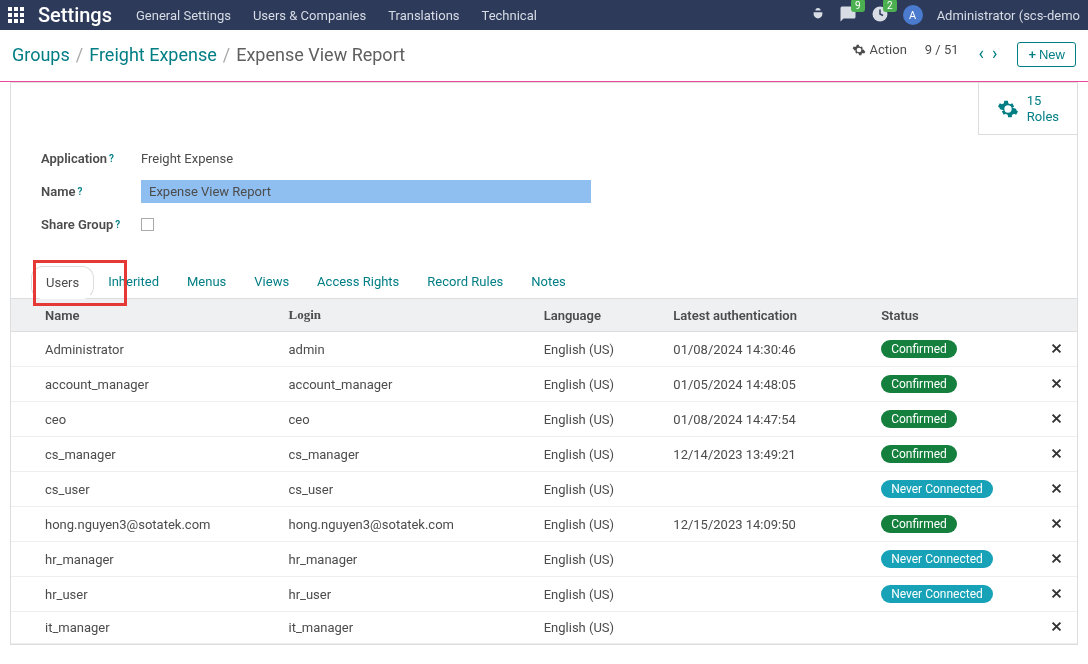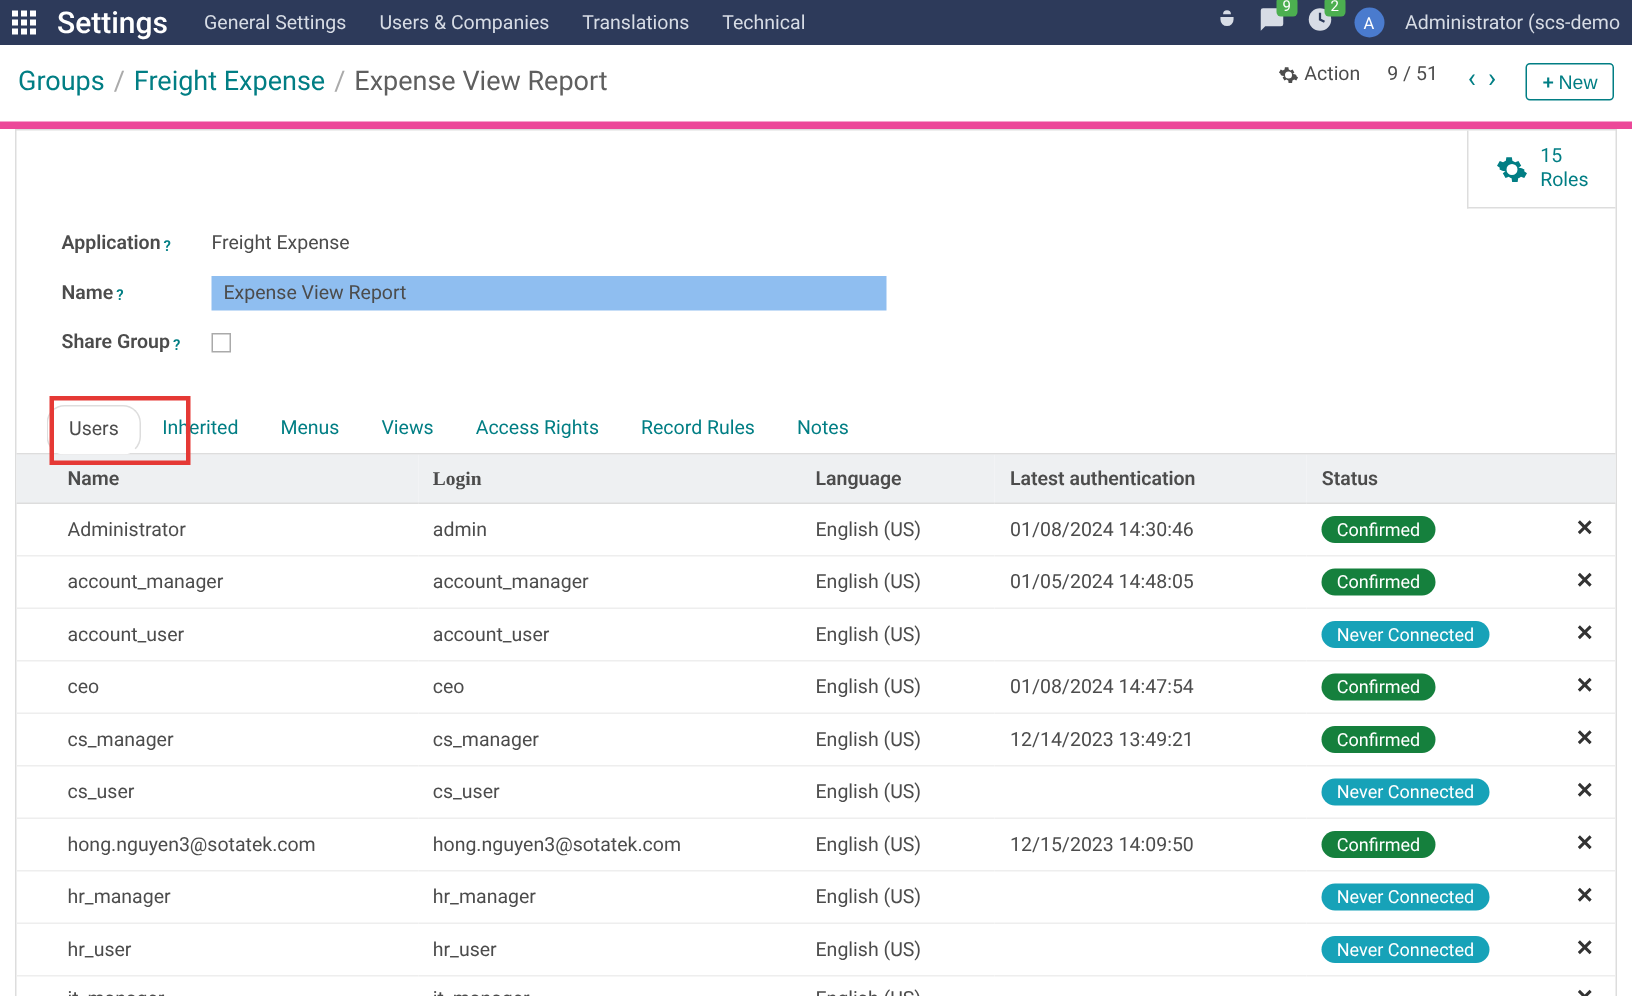--- a/index.html
+++ b/index.html
@@ -12,41 +12,41 @@
     .topbar-menu { display: flex; gap: 22px; font-size: 13px; }
     .topbar-menu a { color: #d7dce5; cursor: pointer; }
     .topbar-right { margin-left: auto; display: flex; align-items: center; gap: 14px; }
     .bug-icon svg { width: 14px; height: 14px; fill: #d7dce5; }
     .bubble-wrap { position: relative; cursor: pointer; }
     .bubble-wrap svg { width: 18px; height: 18px; fill: #d7dce5; }
     .badge-count { position: absolute; top: -6px; right: -8px; background: #4caf50; color: #fff; font-size: 10px; padding: 0 4px; border-radius: 3px; line-height: 13px; }
     .avatar { width: 20px; height: 20px; border-radius: 50%; background: #4a7bce; color: #fff; display: flex; align-items: center; justify-content: center; font-size: 11px; }
     .username { color: #d7dce5; font-size: 13px; }
     
-    .subbar { display: flex; align-items: center; padding: 12px 12px 14px 12px; border-bottom: 5px solid #ec4899; }
+    .subbar { display: flex; align-items: center; padding: 12px 12px 14px 12px; border-bottom: 1px solid #ec4899; }
     .breadcrumb { font-size: 18px; color: #5f5f5f; display: flex; align-items: center; gap: 6px; }
     .breadcrumb .link { color: #017e84; cursor: pointer; }
     .breadcrumb .sep { color: #aaa; }
     .subbar-right { margin-left: auto; display: flex; align-items: flex-start; gap: 18px; }
     .action-btn { display: flex; align-items: center; gap: 4px; cursor: pointer; color: #4c4c4c; }
     .action-btn svg { width: 14px; height: 14px; fill: #4c4c4c; }
     .pager { color: #4c4c4c; }
     .pager-arrows { display: flex; gap: 4px; }
     .pager-arrows span { cursor: pointer; color: #017e84; font-size: 18px; padding: 0 2px; }
     .new-btn { border: 1px solid #017e84; color: #017e84; background: #fff; padding: 4px 10px; border-radius: 3px; cursor: pointer; font-size: 13px; display: flex; align-items: center; gap: 3px; }
     
     .sheet-wrap { padding: 0 10px; }
     .sheet { border: 1px solid #ddd; background: #fff; position: relative; }
     .stat-box { position: absolute; top: 0; right: 0; border-left: 1px solid #ddd; border-bottom: 1px solid #ddd; padding: 10px 18px; display: flex; align-items: center; gap: 8px; cursor: pointer; }
     .stat-box svg { width: 22px; height: 22px; fill: #017e84; }
     .stat-box .stat-txt { color: #017e84; font-size: 13px; line-height: 1.2; }
     
     .form-body { padding: 68px 30px 20px 30px; }
     .form-row { display: flex; align-items: center; margin-bottom: 14px; }
-    .form-label { width: 100px; font-weight: 600; color: #4c4c4c; display: flex; align-items: flex-end; gap: 2px; }
+    .form-label { width: 100px; font-weight: 600; color: #4c4c4c; display: flex; align-items: center; gap: 2px; }
     .form-label sup { color: #017e84; font-size: 10px; cursor: help; }
     .form-value { color: #4c4c4c; }
     .form-value.sel { background: #8fbef0; padding: 4px 8px; width: 450px; }
     .checkbox { width: 13px; height: 13px; border: 1px solid #aaa; background: #fff; }
     
     .tabs { display: flex; gap: 0; padding: 0 20px; border-bottom: 1px solid #ddd; position: relative; }
     .tab { padding: 8px 14px; color: #017e84; cursor: pointer; font-size: 13px; border-radius: 12px; }
     .tab.active { border: 1px solid #ddd; border-bottom: 1px solid #fff; margin-bottom: -1px; color: #4c4c4c; background: #fff; }
     .red-box { position: absolute; border: 3px solid #e53935; left: 22px; top: -6px; width: 94px; height: 46px; pointer-events: none; }
     
@@ -212,30 +212,20 @@
             <td>account_manager</td>
             <td>account_manager</td>
             <td>English (US)</td>
             <td>01/05/2024 14:48:05</td>
             <td><span class="status-badge confirmed">Confirmed</span></td>
             <td class="del"><svg viewBox="0 0 14 14">
                 <path d="M2 2l10 10M12 2L2 12" stroke="#333" stroke-width="2.5"></path>
               </svg></td>
           </tr>
           <tr>
-            <td>account_user</td>
-            <td>account_user</td>
-            <td>English (US)</td>
-            <td></td>
-            <td><span class="status-badge never">Never Connected</span></td>
-            <td class="del"><svg viewBox="0 0 14 14">
-                <path d="M2 2l10 10M12 2L2 12" stroke="#333" stroke-width="2.5"></path>
-              </svg></td>
-          </tr>
-          <tr>
             <td>ceo</td>
             <td>ceo</td>
             <td>English (US)</td>
             <td>01/08/2024 14:47:54</td>
             <td><span class="status-badge confirmed">Confirmed</span></td>
             <td class="del"><svg viewBox="0 0 14 14">
                 <path d="M2 2l10 10M12 2L2 12" stroke="#333" stroke-width="2.5"></path>
               </svg></td>
           </tr>
           <tr>

